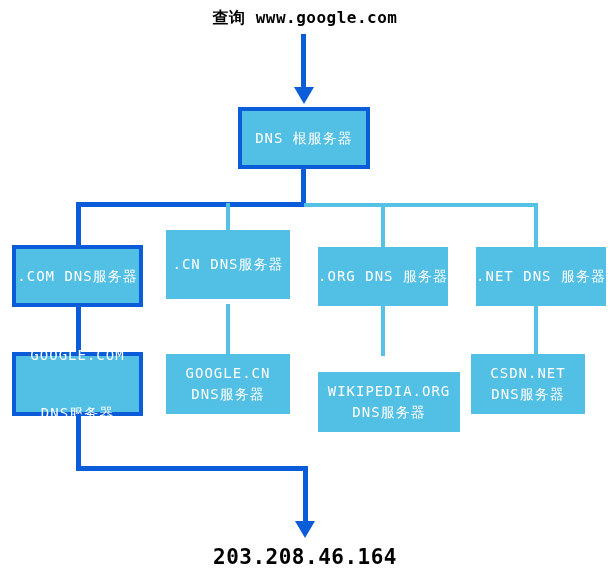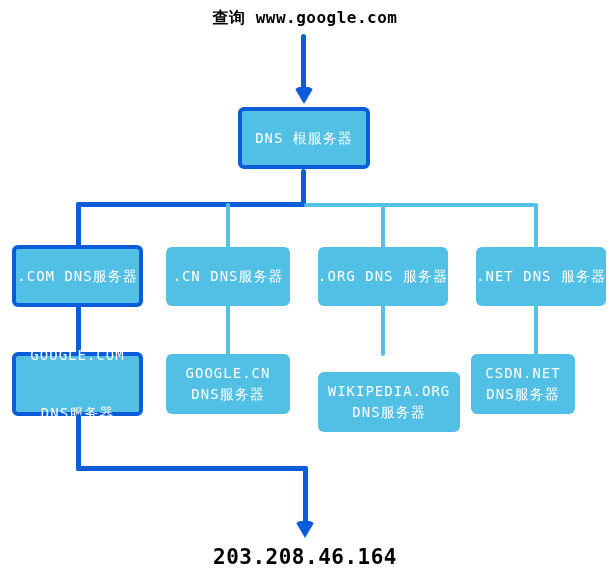--- a/index.html
+++ b/index.html
@@ -2,21 +2,21 @@
 <html style="--highlight: #0a5cd9; --node_fill: #52bfe4; --connector: #55c1e4; --node_text: #ffffff; --label_text: #000000;"><head>
 <meta charset="utf-8">
 <style>
   :root {
     --highlight: #0a5cd9;
     --node_fill: #52bfe4;
     --connector: #55c1e4;
     --node_text: #ffffff;
     --label_text: #000000;
   }
-  * { margin: 0; padding: 0; box-sizing: border-box; border-radius: 6px; }
+  * { margin: 0; padding: 0; box-sizing: border-box; }
   html, body { background: #ffffff; }
   .stage {
     position: relative;
     width: 610px;
     height: 580px;
     background: #ffffff;
     font-family: "DejaVu Sans Mono", "DejaVu Sans", monospace;
     overflow: hidden;
   }
   .label-text {
@@ -54,27 +54,27 @@
     letter-spacing: 1px;
     text-align: center;
     line-height: 21px;
     white-space: pre;
   }
   .bordered { border: 4px solid var(--highlight); }
 
   
   .box-root      { left: 238px; top: 107px; width: 132px; height: 62px; }
   .box-com       { left: 12px;  top: 245px; width: 131px; height: 62px; }
-  .box-cn        { left: 166px; top: 247px; width: 124px; height: 59px; }
+  .box-cn        { left: 166px; top: 230px; width: 124px; height: 69px; }
   .box-org       { left: 318px; top: 247px; width: 130px; height: 59px; }
   .box-net       { left: 476px; top: 247px; width: 130px; height: 59px; }
   .box-google    { left: 12px;  top: 352px; width: 131px; height: 64px; gap: 37px; }
   .box-amazon    { left: 166px; top: 354px; width: 124px; height: 60px; }
   .box-wikipedia { left: 318px; top: 372px; width: 142px; height: 60px; }
-  .box-csdn      { left: 471px; top: 354px; width: 104px; height: 60px; }
+  .box-csdn      { left: 471px; top: 354px; width: 114px; height: 60px; }
 
   
   .seg-top-arrow     { left: 301px; top: 34px;  width: 5px;   height: 55px; }
   .ah-top            { left: 294px; top: 87px; }
   .seg-root-stem     { left: 301px; top: 169px; width: 5px;   height: 37px; }
   .seg-branch-dark   { left: 76px;  top: 202px; width: 230px; height: 5px; }
   .seg-branch-light  { left: 304px; top: 203px; width: 233px; height: 4px; }
   .seg-v-com         { left: 76px;  top: 202px; width: 5px;   height: 45px; }
   .seg-v-cn          { left: 226px; top: 203px; width: 4px;   height: 46px; }
   .seg-v-org         { left: 381px; top: 203px; width: 4px;   height: 46px; }

